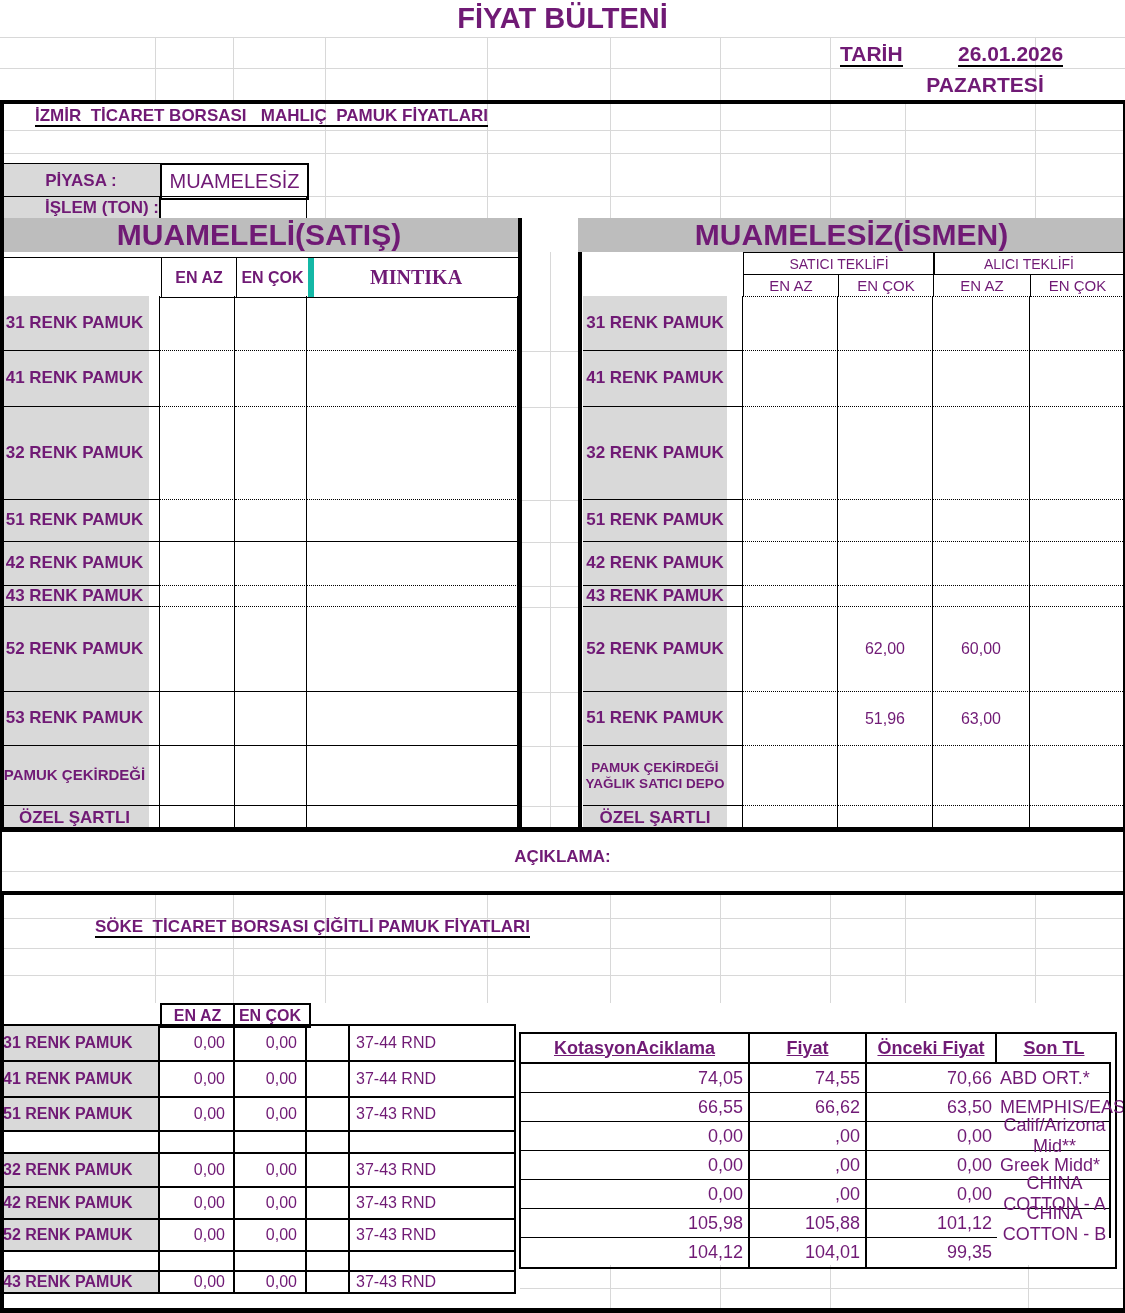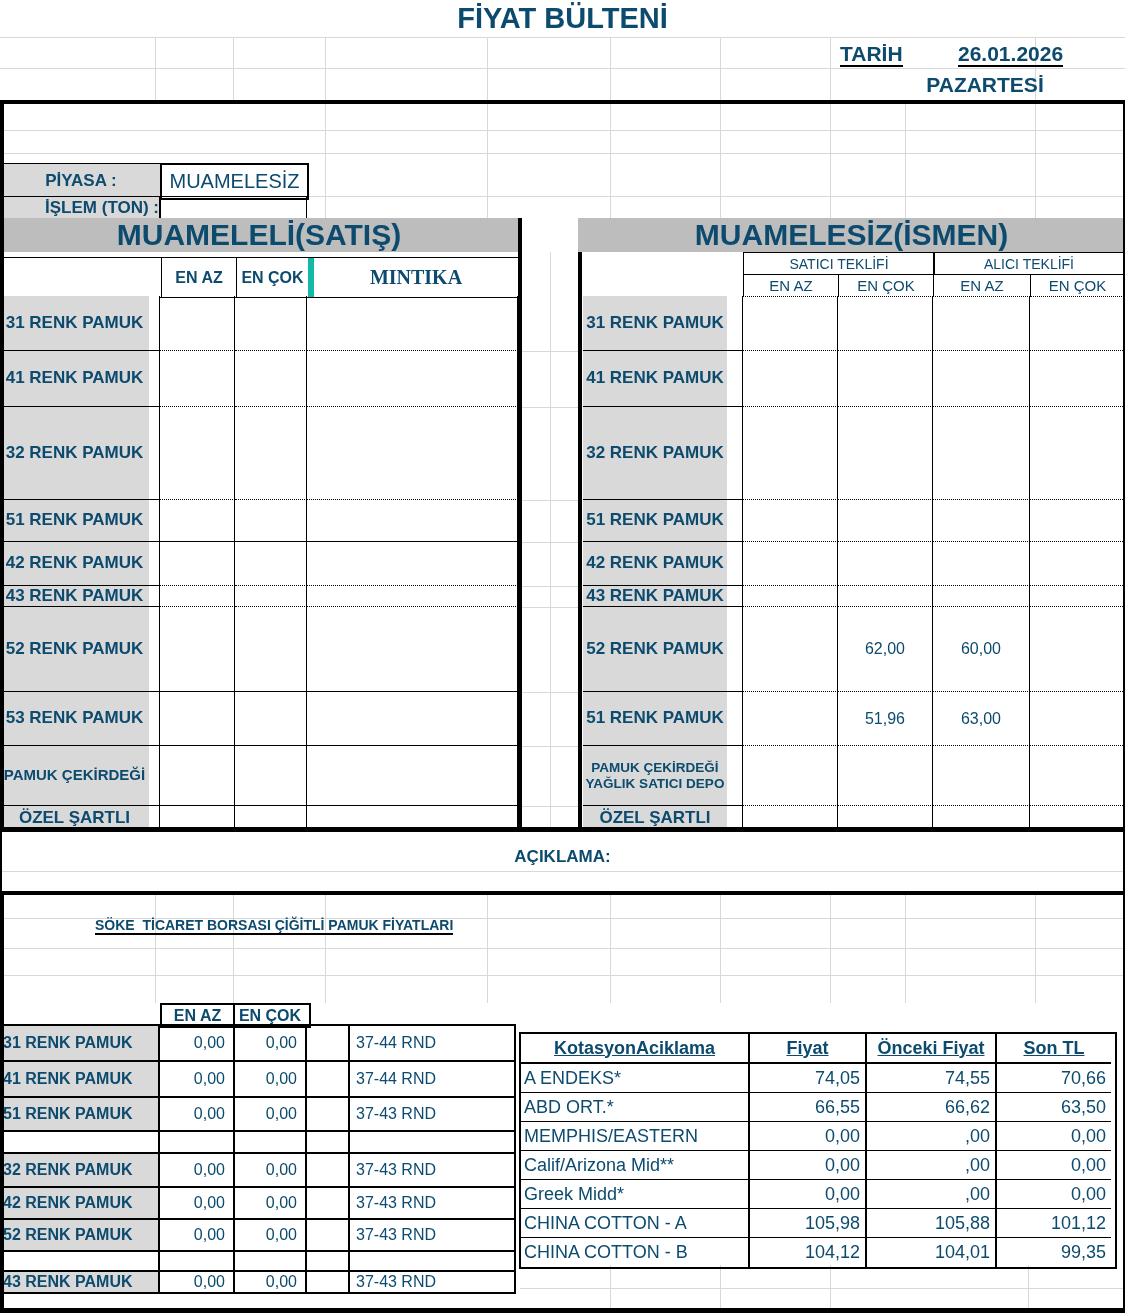--- a/index.html
+++ b/index.html
@@ -1,16 +1,16 @@
 <!DOCTYPE html>
 <html><head>
 <meta charset="utf-8">
 <style>
   html,body{margin:0;padding:0;background:#fff;}
-  #page{position:relative;width:1125px;height:1313px;background:#fff;color:#0c4a6e;
+  #page{position:relative;width:1125px;height:1313px;background:#fff;color:#701a75;
         font-family:"Liberation Sans",sans-serif;overflow:hidden;}
   .abs{position:absolute;}
   .flex{display:flex;align-items:center;justify-content:center;}
   .b{font-weight:bold;}
   .pre{white-space:pre;}
   .u{border-bottom:2px solid #000;}
   
   .band{position:absolute;background:#000;}
   
   .gl{position:absolute;background:#d8d8d8;}
@@ -104,20 +104,23 @@
     <div class="gl" style="left:830px;top:1265px;width:1px;height:43px"></div>
     <div class="gl" style="left:1028px;top:1265px;width:1px;height:43px"></div>
     <div class="gl" style="left:0;top:1292px;width:516px;height:1px"></div>
   </div>
 
   <div class="abs flex b" style="left:0;top:0;width:1125px;height:37px;font-size:29px;">FİYAT BÜLTENİ</div>
   <div class="abs b" style="left:840px;top:42px;font-size:21px;"><span class="u">TARİH</span></div>
   <div class="abs b" style="left:958px;top:42px;font-size:21px;"><span class="u">26.01.2026</span></div>
   <div class="abs flex b" style="left:885px;top:70px;width:200px;height:30px;font-size:21px;">PAZARTESİ</div>
 
+  <div class="abs b" style="left:35px;top:106px;font-size:17px;">
+    <span class="u pre">İZMİR  TİCARET BORSASI   MAHLIÇ  PAMUK FİYATLARI</span>
+  </div>
 
   <div class="abs flex b" style="left:0;top:163px;width:160px;height:33px;background:#d9d9d9;border:1px solid #000;font-size:17px;">PİYASA :</div>
   <div class="abs flex" style="left:160px;top:163px;width:145px;height:33px;border:2px solid #000;font-size:20px;">MUAMELESİZ</div>
   <div class="abs b" style="left:0;top:196px;width:158px;height:22px;background:#d9d9d9;border:1px solid #000;font-size:17px;
               display:flex;align-items:center;justify-content:flex-end;">İŞLEM (TON) :</div>
   <div class="abs" style="left:160px;top:196px;width:145px;height:22px;border:1px solid #000;"></div>
 
   <div class="abs flex b" style="left:578px;top:218px;width:547px;height:34px;background:#bdbdbd;font-size:30px;">MUAMELESİZ(İSMEN)</div>
   <div class="abs flex b" style="left:0;top:218px;width:518px;height:34px;background:#bdbdbd;font-size:30px;">MUAMELELİ(SATIŞ)</div>
 
@@ -270,21 +273,21 @@
     <div class="lab nb">ÖZEL ŞARTLI</div>
       <div class="sliv nb"></div>
     <div class="dat nb"></div>
     <div class="dat nb"></div>
     <div class="dat nb"></div>
     <div class="dat nb edge2"></div>
   </div>
 
   <div class="abs flex b" style="left:0;top:842px;width:1125px;height:30px;font-size:17px;">AÇIKLAMA:</div>
 
-  <div class="abs b" style="left:95px;top:917px;font-size:14px;">
+  <div class="abs b" style="left:95px;top:917px;font-size:17px;">
     <span class="u pre">SÖKE  TİCARET BORSASI ÇİĞİTLİ PAMUK FİYATLARI</span>
   </div>
 
   <div class="abs" style="left:160px;top:1003px;width:147px;height:21px;border:2px solid #000;display:grid;grid-template-columns:73px 70px;">
     <div class="flex b" style="font-size:16px;border-right:2px solid #000;">EN AZ</div>
     <div class="flex b" style="font-size:16px;">EN ÇOK</div>
   </div>
 
   <div class="tbl stbl" style="left:0;top:1024px;width:516px;height:268px;border-top:2px solid #000;
               grid-template-columns:160px 75px 72px 43px 166px;
@@ -353,21 +356,20 @@
     <div class="kh">
         <span>Fiyat</span>
       </div>
     <div class="kh">
         <span>Önceki Fiyat</span>
       </div>
     <div class="kh lastcol">
         <span>Son TL</span>
       </div>
 
-    <div class="kname">A ENDEKS*</div>
     <div class="knum">74,05</div>
     <div class="knum">74,55</div>
     <div class="knum lastcol">70,66</div>
 
     <div class="kname">ABD ORT.*</div>
     <div class="knum">66,55</div>
     <div class="knum">66,62</div>
     <div class="knum lastcol">63,50</div>
 
     <div class="kname">MEMPHIS/EASTERN</div>

